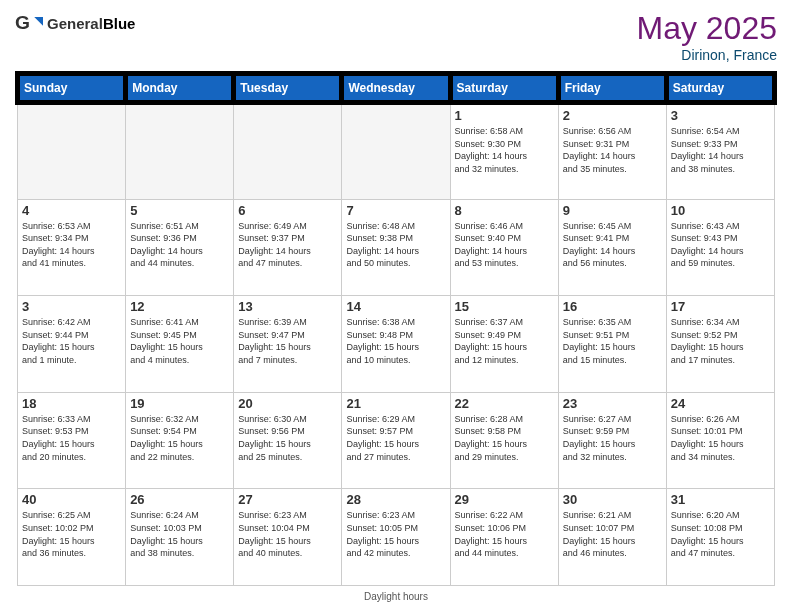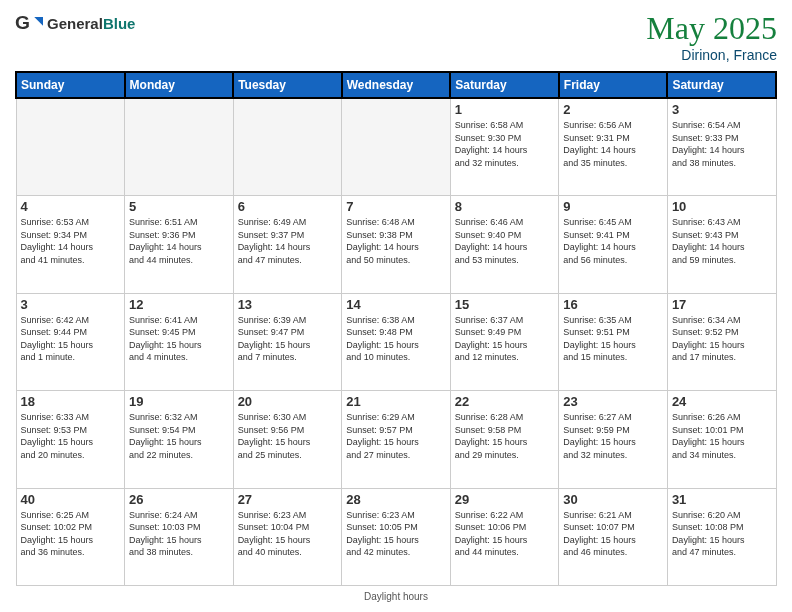--- a/index.html
+++ b/index.html
@@ -29,52 +29,51 @@
       gap: 4px;
     }
     .logo-text {
       display: flex;
       flex-direction: row;
       font-weight: bold;
       font-size: 15px;
       line-height: 1.1;
     }
     .logo-general { color: #333; }
-    .logo-blue { color: #0f766e; }
+    .logo-blue { color: #000000; }
     .logo-icon {
       width: 28px;
       height: 28px;
     }
     .title-block {
       text-align: right;
     }
     .month-title {
       font-size: 32px;
       font-weight: normal;
-      color: #15803d;
-      font-family: Liberation Serif, serif;
+      color: #701a75;
     }
     .location {
       font-size: 14px;
       color: #0c4a6e;
     }
     .calendar {
       flex: 1;
       border: 1px solid #ccc;
       border-collapse: collapse;
       width: 100%;
       table-layout: fixed;
     }
     .calendar th {
       background: #1565c0;
       color: #fff;
       font-size: 12px;
       font-weight: bold;
       padding: 5px 4px;
-      border: 2px solid #000000;
+      border: 5px solid #000000;
       text-align: left;
     }
     .calendar td {
       border: 1px solid #ccc;
       vertical-align: top;
       padding: 3px 4px;
       font-size: 9.5px;
       color: #333;
       background: #fff;
       height: 88px;

